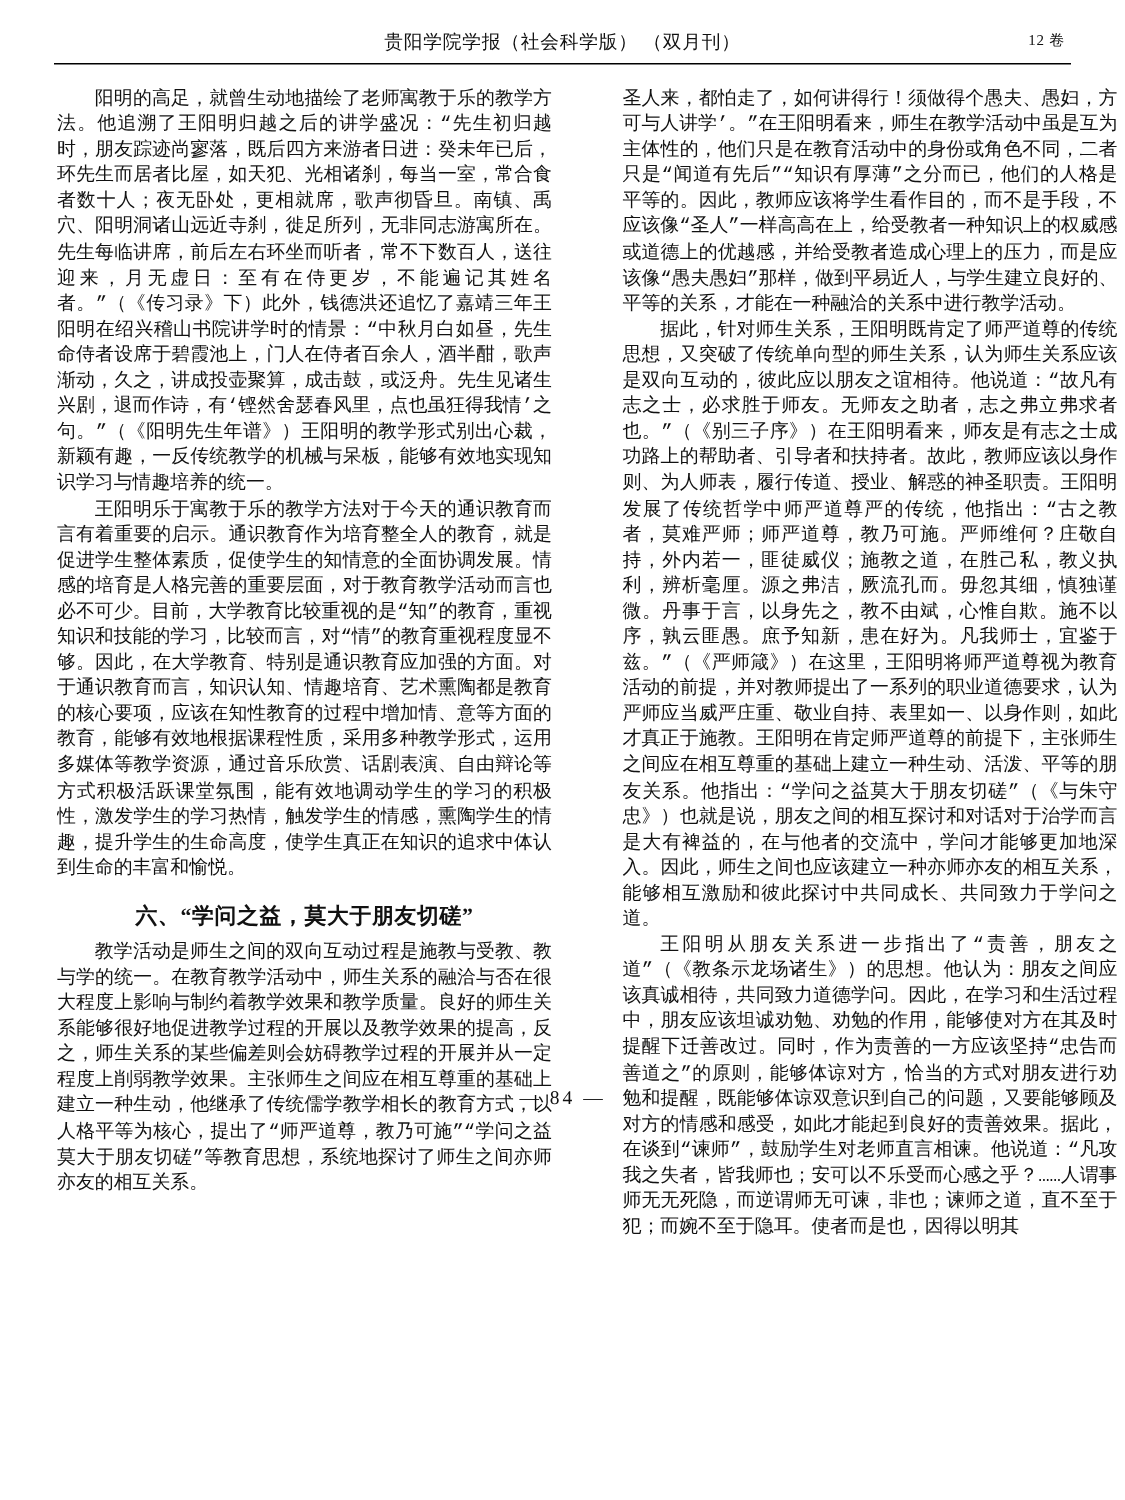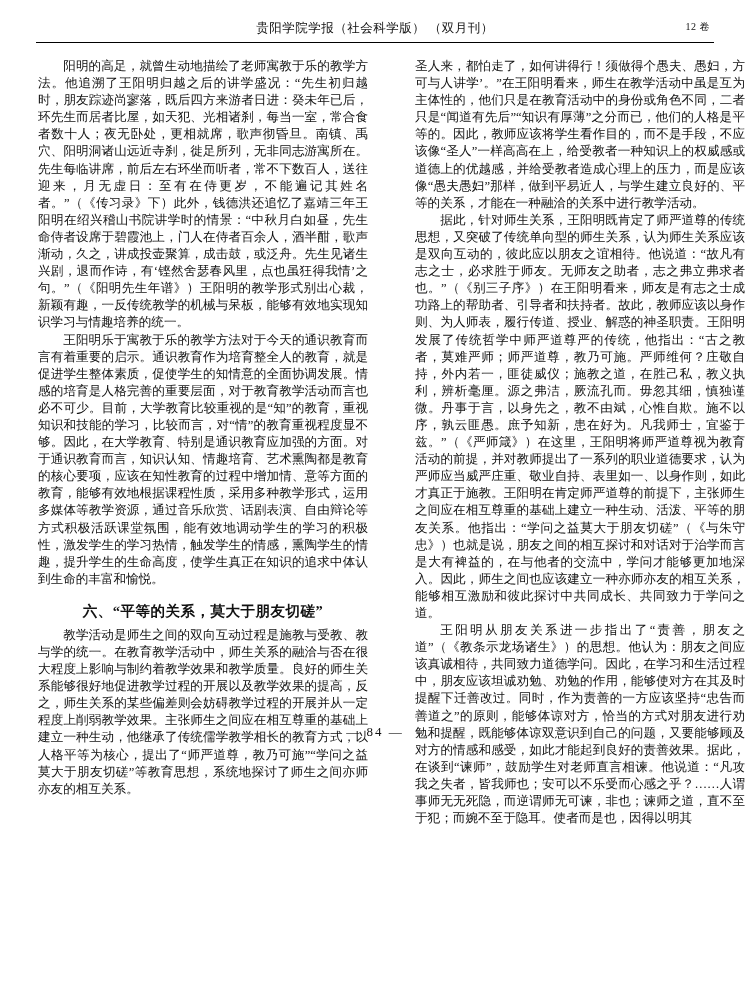--- a/index.html
+++ b/index.html
@@ -67,21 +67,21 @@
   }
   .col-left { left: 2px; }
   .col-right { left: 348px; margin-left: 31px; }
   p {
     margin: 0;
     font-size: 12.6px;
     line-height: 17.1px;
     text-align: justify;
     text-justify: inter-ideograph;
     text-indent: 2em;
-    font-family: Liberation Serif, serif;
+    font-family: Liberation Mono, monospace;
   }
   p.noindent { text-indent: 0; }
   h2.section {
     margin: 13px 0 6px 0;
     font-size: 14.5px;
     line-height: 20px;
     font-weight: bold;
     text-align: center;
     letter-spacing: 0.5px;
   }
@@ -105,21 +105,21 @@
     <div class="header-center">贵阳学院学报（社会科学版）  （双月刊）</div>
     <div class="header-right">12 卷</div>
     <div class="header-rule"></div>
   </div>
 
   <div class="columns">
 
     <div class="col col-left">
       <p>阳明的高足，就曾生动地描绘了老师寓教于乐的教学方法。他追溯了王阳明归越之后的讲学盛况：“先生初归越时，朋友踪迹尚寥落，既后四方来游者日进：癸未年已后，环先生而居者比屋，如天犯、光相诸刹，每当一室，常合食者数十人；夜无卧处，更相就席，歌声彻昏旦。南镇、禹穴、阳明洞诸山远近寺刹，徙足所列，无非同志游寓所在。先生每临讲席，前后左右环坐而听者，常不下数百人，送往迎来，月无虚日：至有在侍更岁，不能遍记其姓名者。”（《传习录》下）此外，钱德洪还追忆了嘉靖三年王阳明在绍兴稽山书院讲学时的情景：“中秋月白如昼，先生命侍者设席于碧霞池上，门人在侍者百余人，酒半酣，歌声渐动，久之，讲成投壶聚算，成击鼓，或泛舟。先生见诸生兴剧，退而作诗，有‘铿然舍瑟春风里，点也虽狂得我情’之句。”（《阳明先生年谱》）王阳明的教学形式别出心裁，新颖有趣，一反传统教学的机械与呆板，能够有效地实现知识学习与情趣培养的统一。</p>
       <p>王阳明乐于寓教于乐的教学方法对于今天的通识教育而言有着重要的启示。通识教育作为培育整全人的教育，就是促进学生整体素质，促使学生的知情意的全面协调发展。情感的培育是人格完善的重要层面，对于教育教学活动而言也必不可少。目前，大学教育比较重视的是“知”的教育，重视知识和技能的学习，比较而言，对“情”的教育重视程度显不够。因此，在大学教育、特别是通识教育应加强的方面。对于通识教育而言，知识认知、情趣培育、艺术熏陶都是教育的核心要项，应该在知性教育的过程中增加情、意等方面的教育，能够有效地根据课程性质，采用多种教学形式，运用多媒体等教学资源，通过音乐欣赏、话剧表演、自由辩论等方式积极活跃课堂氛围，能有效地调动学生的学习的积极性，激发学生的学习热情，触发学生的情感，熏陶学生的情趣，提升学生的生命高度，使学生真正在知识的追求中体认到生命的丰富和愉悦。</p>
-      <h2 class="section">六、“平等的关系，莫大于朋友切磋”</h2>
+      <h2 class="section">六、“学问之益，莫大于朋友切磋”</h2>
       <p>教学活动是师生之间的双向互动过程是施教与受教、教与学的统一。在教育教学活动中，师生关系的融洽与否在很大程度上影响与制约着教学效果和教学质量。良好的师生关系能够很好地促进教学过程的开展以及教学效果的提高，反之，师生关系的某些偏差则会妨碍教学过程的开展并从一定程度上削弱教学效果。主张师生之间应在相互尊重的基础上建立一种生动，他继承了传统儒学教学相长的教育方式，以人格平等为核心，提出了“师严道尊，教乃可施”“学问之益莫大于朋友切磋”等教育思想，系统地探讨了师生之间亦师亦友的相互关系。</p>
     </div>
 
     <div class="col col-right">
       <p class="noindent">圣人来，都怕走了，如何讲得行！须做得个愚夫、愚妇，方可与人讲学’。”在王阳明看来，师生在教学活动中虽是互为主体性的，他们只是在教育活动中的身份或角色不同，二者只是“闻道有先后”“知识有厚薄”之分而已，他们的人格是平等的。因此，教师应该将学生看作目的，而不是手段，不应该像“圣人”一样高高在上，给受教者一种知识上的权威感或道德上的优越感，并给受教者造成心理上的压力，而是应该像“愚夫愚妇”那样，做到平易近人，与学生建立良好的、平等的关系，才能在一种融洽的关系中进行教学活动。</p>
       <p>据此，针对师生关系，王阳明既肯定了师严道尊的传统思想，又突破了传统单向型的师生关系，认为师生关系应该是双向互动的，彼此应以朋友之谊相待。他说道：“故凡有志之士，必求胜于师友。无师友之助者，志之弗立弗求者也。”（《别三子序》）在王阳明看来，师友是有志之士成功路上的帮助者、引导者和扶持者。故此，教师应该以身作则、为人师表，履行传道、授业、解惑的神圣职责。王阳明发展了传统哲学中师严道尊严的传统，他指出：“古之教者，莫难严师；师严道尊，教乃可施。严师维何？庄敬自持，外内若一，匪徒威仪；施教之道，在胜己私，教义执利，辨析毫厘。源之弗洁，厥流孔而。毋忽其细，慎独谨微。丹事于言，以身先之，教不由斌，心惟自欺。施不以序，孰云匪愚。庶予知新，患在好为。凡我师士，宜鉴于兹。”（《严师箴》）在这里，王阳明将师严道尊视为教育活动的前提，并对教师提出了一系列的职业道德要求，认为严师应当威严庄重、敬业自持、表里如一、以身作则，如此才真正于施教。王阳明在肯定师严道尊的前提下，主张师生之间应在相互尊重的基础上建立一种生动、活泼、平等的朋友关系。他指出：“学问之益莫大于朋友切磋”（《与朱守忠》）也就是说，朋友之间的相互探讨和对话对于治学而言是大有裨益的，在与他者的交流中，学问才能够更加地深入。因此，师生之间也应该建立一种亦师亦友的相互关系，能够相互激励和彼此探讨中共同成长、共同致力于学问之道。</p>
       <p>王阳明从朋友关系进一步指出了“责善，朋友之道”（《教条示龙场诸生》）的思想。他认为：朋友之间应该真诚相待，共同致力道德学问。因此，在学习和生活过程中，朋友应该坦诚劝勉、劝勉的作用，能够使对方在其及时提醒下迁善改过。同时，作为责善的一方应该坚持“忠告而善道之”的原则，能够体谅对方，恰当的方式对朋友进行劝勉和提醒，既能够体谅双意识到自己的问题，又要能够顾及对方的情感和感受，如此才能起到良好的责善效果。据此，在谈到“谏师”，鼓励学生对老师直言相谏。他说道：“凡攻我之失者，皆我师也；安可以不乐受而心感之乎？……人谓事师无无死隐，而逆谓师无可谏，非也；谏师之道，直不至于犯；而婉不至于隐耳。使者而是也，因得以明其</p>
     </div>
 
   </div>

